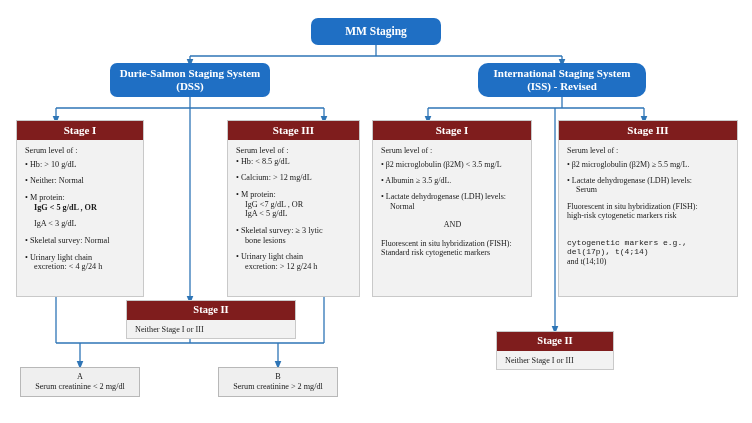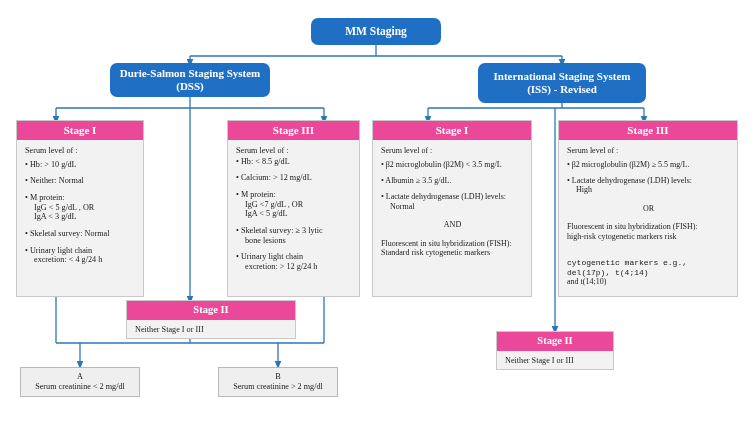--- a/index.html
+++ b/index.html
@@ -29,21 +29,21 @@
   }
 
   
   .card{
     position:absolute;
     box-sizing:border-box;
     border:1px solid #c9c9c9;
     background:#F2F2F2;
   }
   .card > .hd{
-    background:#ec4899;
+    background:#7f1d1d;
     color:#fff;
     font-weight:bold;
     text-align:center;
     line-height:1.1;
     padding:3px 0 4px 0;
   }
   .card > .bd{
     padding:6px 7px 6px 8px;
     box-sizing:border-box;
   }
@@ -105,32 +105,32 @@
   </svg>
 
   <div class="rbox" style="left:311px;top:18px;width:130px;height:27px;font-size:11.5px;">
     <span>MM Staging</span>
   </div>
 
   <div class="rbox" style="left:110px;top:63px;width:160px;height:34px;font-size:11px;">
     <span>Durie-Salmon Staging System (DSS)</span>
   </div>
 
-  <div class="rbox" style="left:478px;top:63px;width:168px;height:40px;font-size:11px;">
+  <div class="rbox" style="left:478px;top:63px;width:168px;height:34px;font-size:11px;border-radius:10px;">
     <span>International Staging System (ISS) - Revised</span>
   </div>
 
   <div class="card" style="left:16px;top:120px;width:128px;height:177px;">
     <div class="hd" style="font-size:11px;">Stage I</div>
     <div class="bd" style="font-size:8.2px;">
       <p class="tight">Serum level of :</p>
       <p class="bullet">• Hb:  &gt; 10 g/dL</p>
       <p class="bullet">• Neither: Normal</p>
       <p class="bullet" style="margin-bottom:0;">• M protein:</p>
-      <p class="sub" style="margin-bottom:0;">IgG  &lt; 5 g/dL , OR</p>
+      <p class="sub" style="margin-bottom:7px;font-weight:bold;">IgG  &lt; 5 g/dL , OR</p>
       <p class="sub">IgA &lt; 3 g/dL</p>
       <p class="bullet">• Skeletal survey: Normal</p>
       <p class="bullet" style="margin-bottom:0;">• Urinary light chain</p>
       <p class="sub">excretion:  &lt; 4 g/24 h</p>
     </div>
   </div>
 
   <div class="card" style="left:227px;top:120px;width:133px;height:177px;">
     <div class="hd" style="font-size:11px;">Stage III</div>
     <div class="bd" style="font-size:8.2px;">
@@ -177,22 +177,21 @@
       <p>Standard risk cytogenetic markers</p>
     </div>
   </div>
 
   <div class="card" style="left:558px;top:120px;width:180px;height:177px;">
     <div class="hd" style="font-size:11px;">Stage III</div>
     <div class="bd" style="font-size:8px;">
       <p class="tight">Serum level of :</p>
       <p class="bullet">• β2 microglobulin (β2M) ≥ 5.5 mg/L.</p>
       <p class="bullet" style="margin-bottom:0;">• Lactate dehydrogenase (LDH) levels:</p>
-      <p class="sub">High</p>
-      <p class="ctr">OR</p>
+      <p class="sub">Serum</p>
       <p style="margin-bottom:0;">Fluorescent in situ hybridization (FISH):</p>
       <p style="margin-bottom:17px;">high-risk cytogenetic markers risk</p>
       <p style="margin-bottom:0;font-family:Liberation Mono, monospace;">cytogenetic markers e.g., del(17p), t(4;14)</p>
       <p>and t(14;10)</p>
     </div>
   </div>
 
   <div class="card" style="left:496px;top:331px;width:118px;height:39px;">
     <div class="hd" style="font-size:10.5px;">Stage II</div>
     <div class="bd" style="font-size:8.2px;padding-top:5px;">

